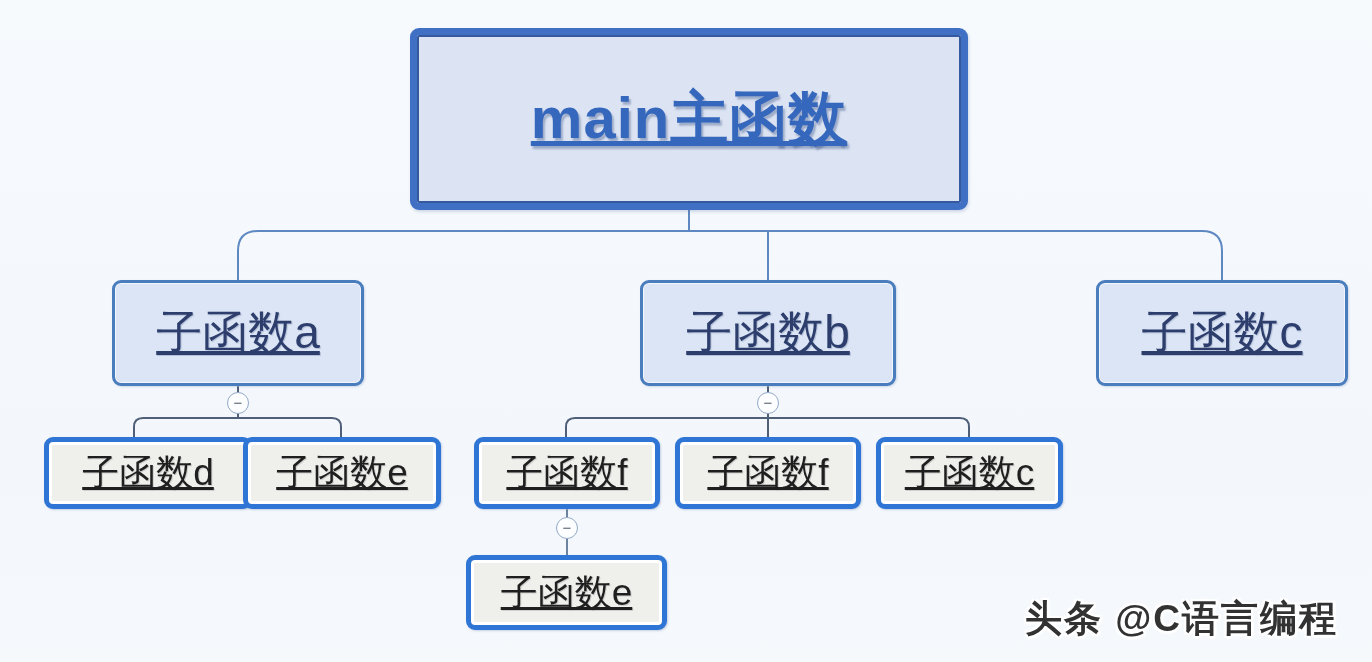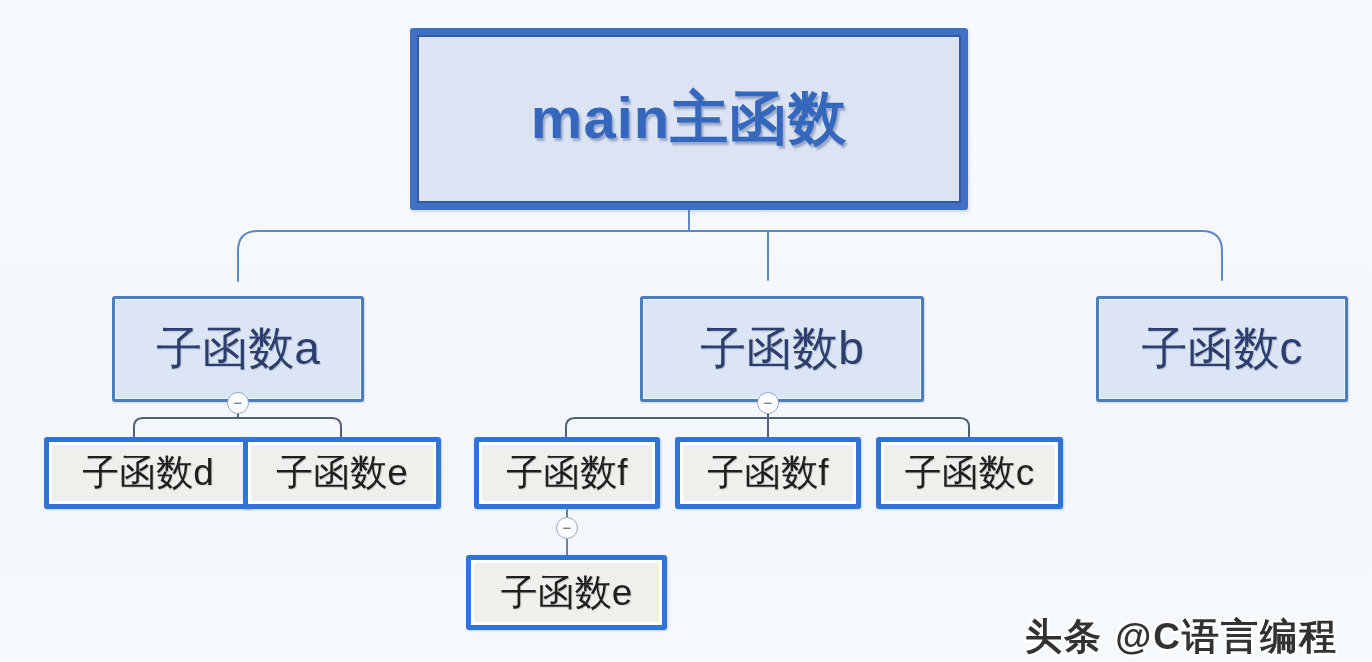--- a/index.html
+++ b/index.html
@@ -21,45 +21,46 @@
     width: 1372px; height: 662px;
     z-index: 1;
   }
   .node {
     position: absolute;
     display: flex;
     align-items: center;
     justify-content: center;
     z-index: 2;
     box-sizing: border-box;
-    border-radius: 3px;
+    border-radius: 9px;
     cursor: default;
+    text-decoration: underline;
   }
   .node-root {
     left: 410px; top: 28px; width: 558px; height: 182px;
     background: var(--root-bg, #dce4f3);
     border: 7px solid var(--root-border, #4070c4);
     box-shadow: inset 0 0 0 2px #35599f, 1px 2px 3px rgba(90,120,170,0.25);
     color: var(--root-text, #3567bd);
     font-size: 58px;
     font-weight: bold;
     letter-spacing: 1px;
     text-shadow: 2px 3px 2px rgba(35,62,120,0.35);
   }
   .node-branch {
-    top: 296px; height: 106px;
+    top: 280px; height: 106px;
     background: var(--branch-bg, #dbe5f5);
     border: 3px solid var(--branch-border, #4a7dbd);
     box-shadow: inset 0 0 0 1px rgba(255,255,255,0.65), 1px 1px 2px rgba(90,120,170,0.25);
     color: var(--branch-text, #2d3e6d);
     font-size: 46px;
     text-shadow: 1px 1px 1px rgba(130,145,180,0.45);
   }
   #node-sub-a { left: 112px; width: 252px; }
-  #node-sub-b { left: 640px; width: 284px; }
+  #node-sub-b { left: 640px; width: 256px; }
   #node-sub-c { left: 1096px; width: 252px; }
   .node-leaf {
     top: 437px; height: 72px;
     background: var(--leaf-bg, #efefec);
     border: 5px solid var(--leaf-border, #2e75d5);
     box-shadow: inset 0 0 0 3px #ffffff, 1px 1px 2px rgba(90,120,170,0.3);
     color: var(--leaf-text, #1f1f1f);
     font-size: 37px;
     text-shadow: 1px 1px 0 rgba(160,160,160,0.4);
   }
@@ -82,21 +83,21 @@
     box-sizing: border-box;
     z-index: 3;
     cursor: pointer;
     user-select: none;
   }
   #toggle-a  { left: 227px; top: 392px; }
   #toggle-b  { left: 757px; top: 392px; }
   #toggle-f1 { left: 556px; top: 517px; }
   #watermark {
     position: absolute;
-    right: 34px; bottom: 0;
+    right: 34px; bottom: 18px;
     z-index: 4;
     font-size: 37px;
     font-weight: bold;
     color: #323232;
     letter-spacing: 2px;
     text-shadow:
       -2px -2px 0 #ffffff, 2px -2px 0 #ffffff,
       -2px  2px 0 #ffffff, 2px  2px 0 #ffffff,
        0    3px 0 #ffffff, 3px  0   0 #ffffff;
   }

